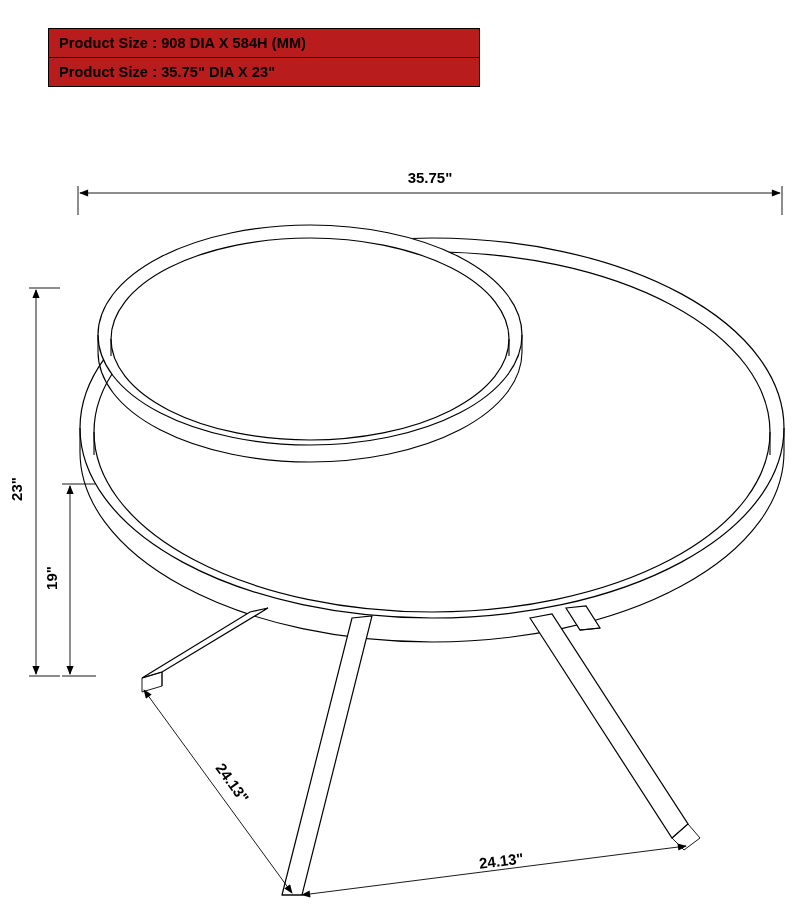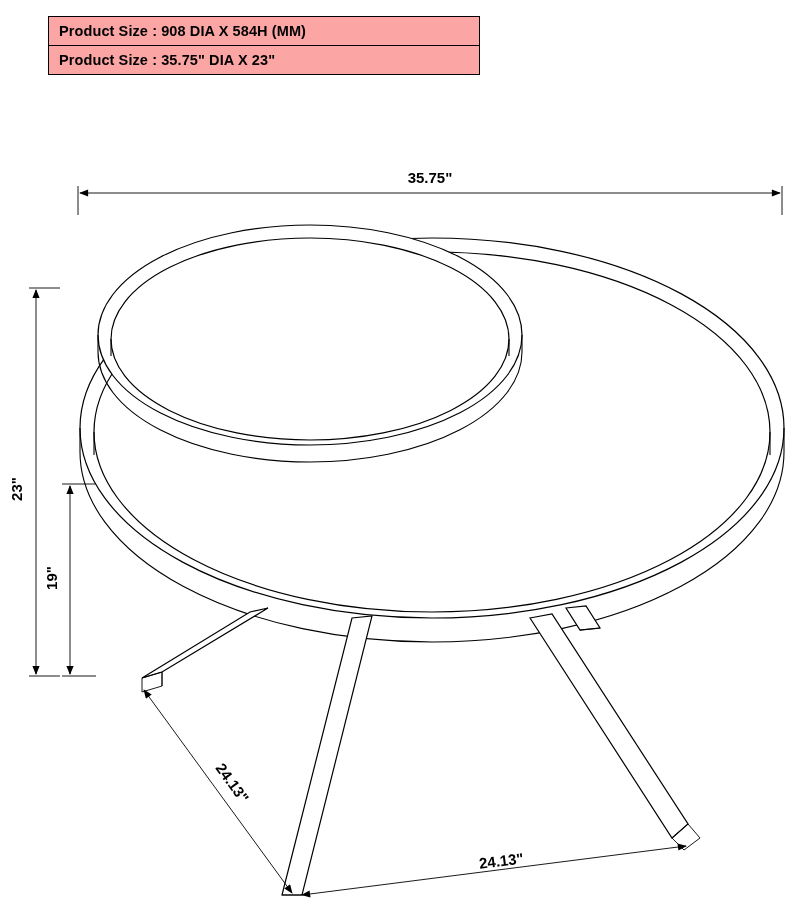--- a/index.html
+++ b/index.html
@@ -17,23 +17,23 @@
   }
   #stage {
     position: relative;
     width: 800px;
     height: 923px;
   }
   
   .spec-table {
     position: absolute;
     left: 48px;
-    top: 16px;
+    top: 28px;
     border-collapse: collapse;
-    background: #fca5a5;
+    background: #b91c1c;
   }
   .spec-table td {
     border: 1px solid #000000;
     font-size: 14.5px;
     font-weight: bold;
     font-family: "Liberation Sans", sans-serif;
     padding: 6px 10px 6px 10px;
     white-space: nowrap;
     letter-spacing: 0.1px;
   }

